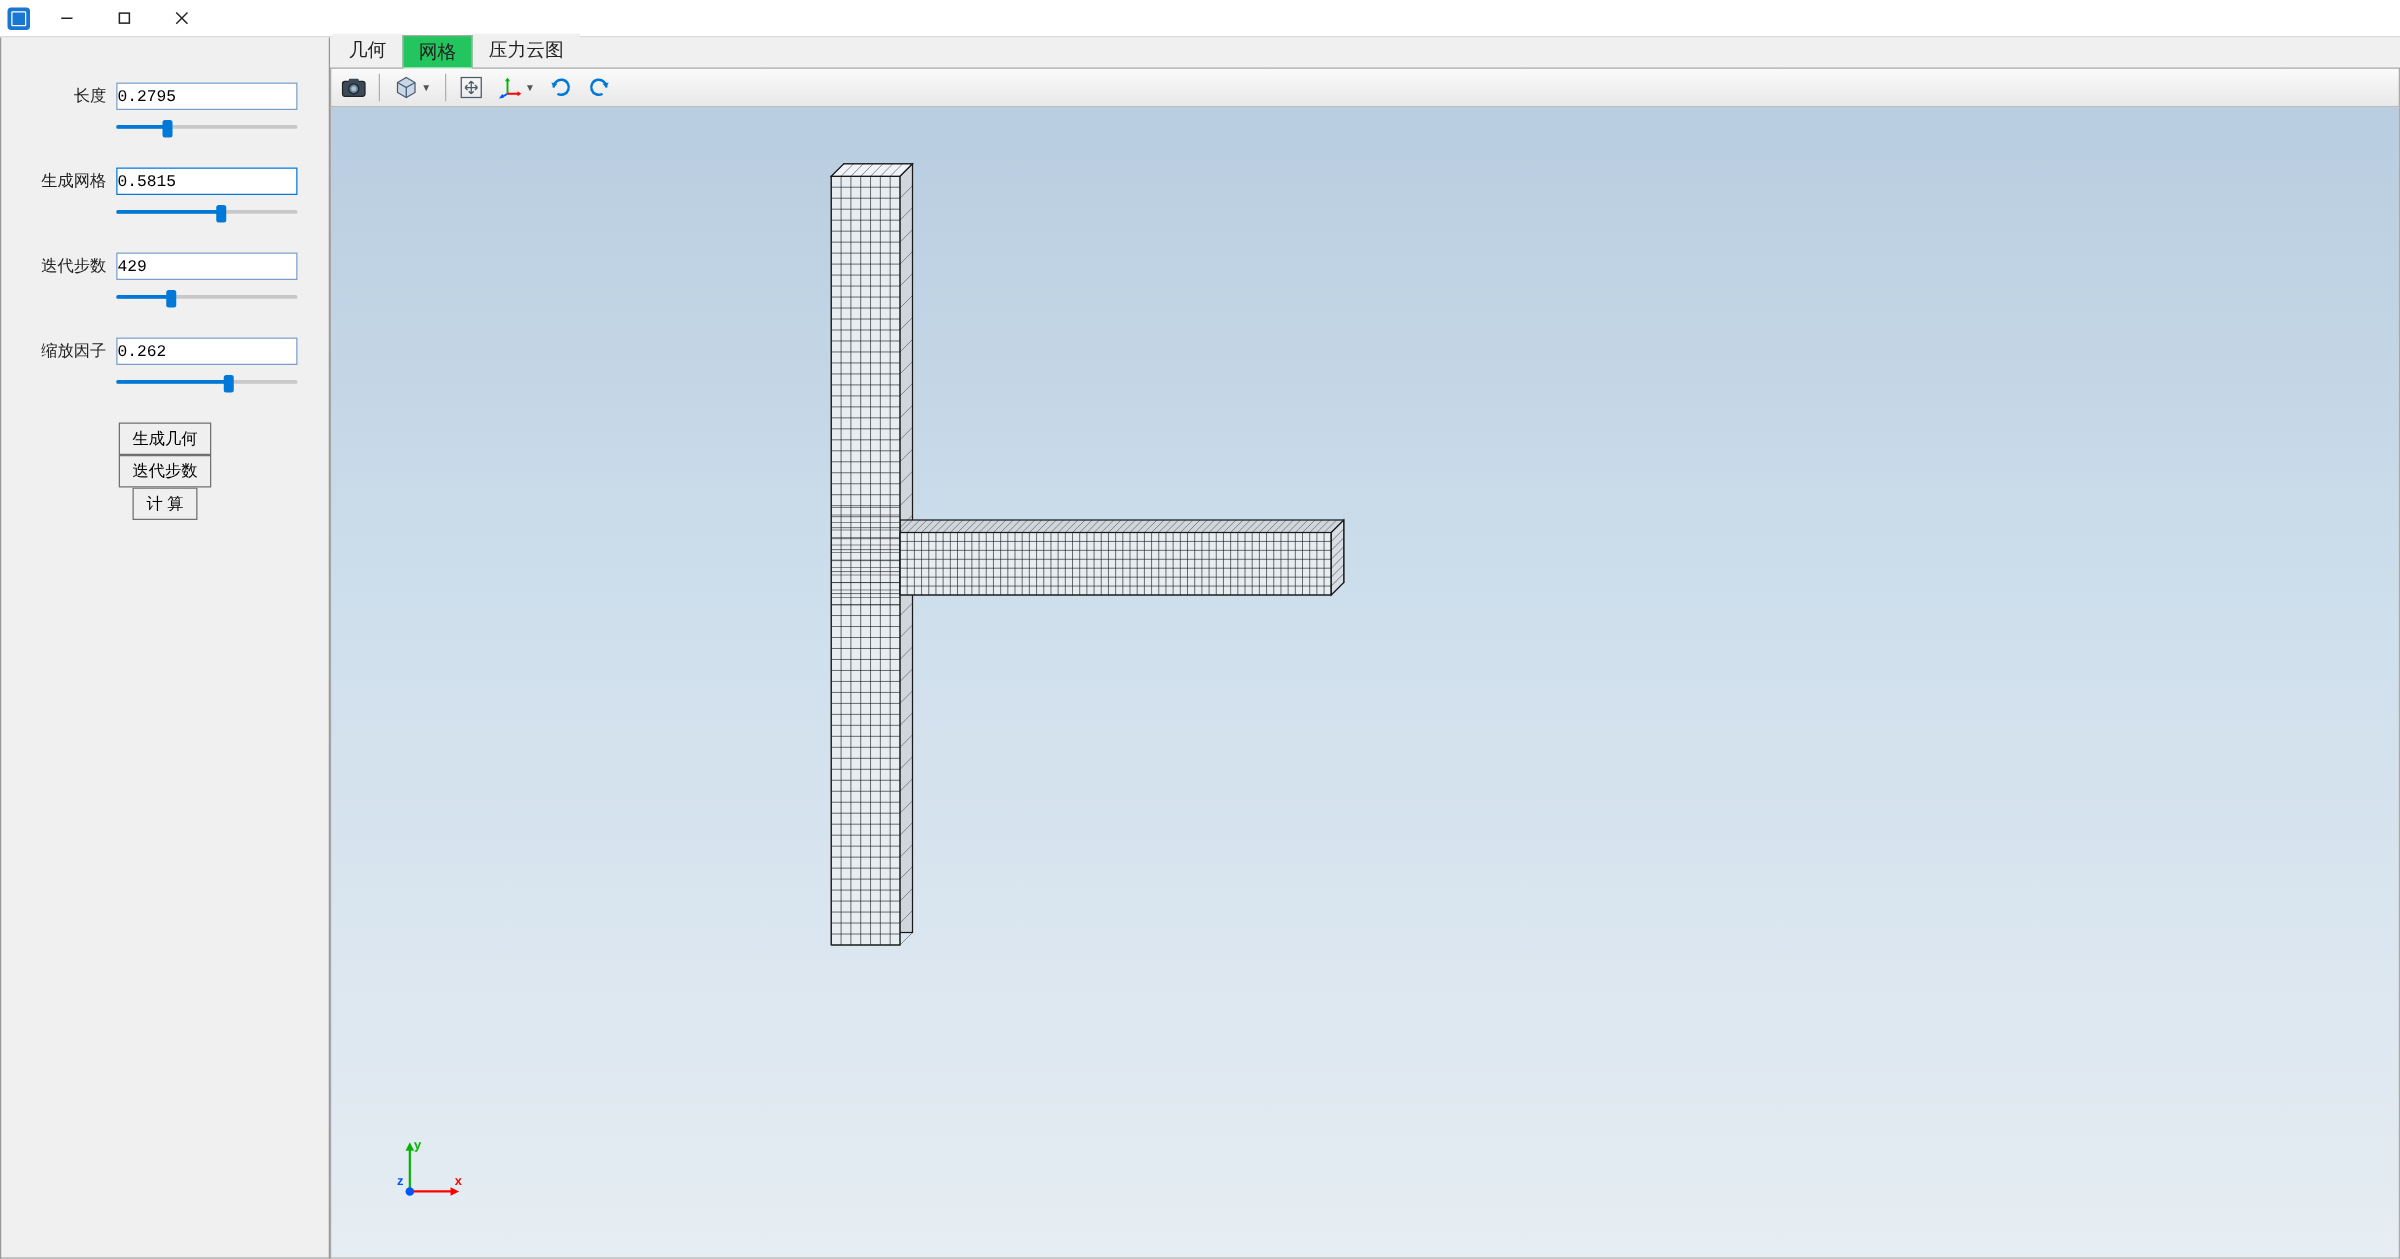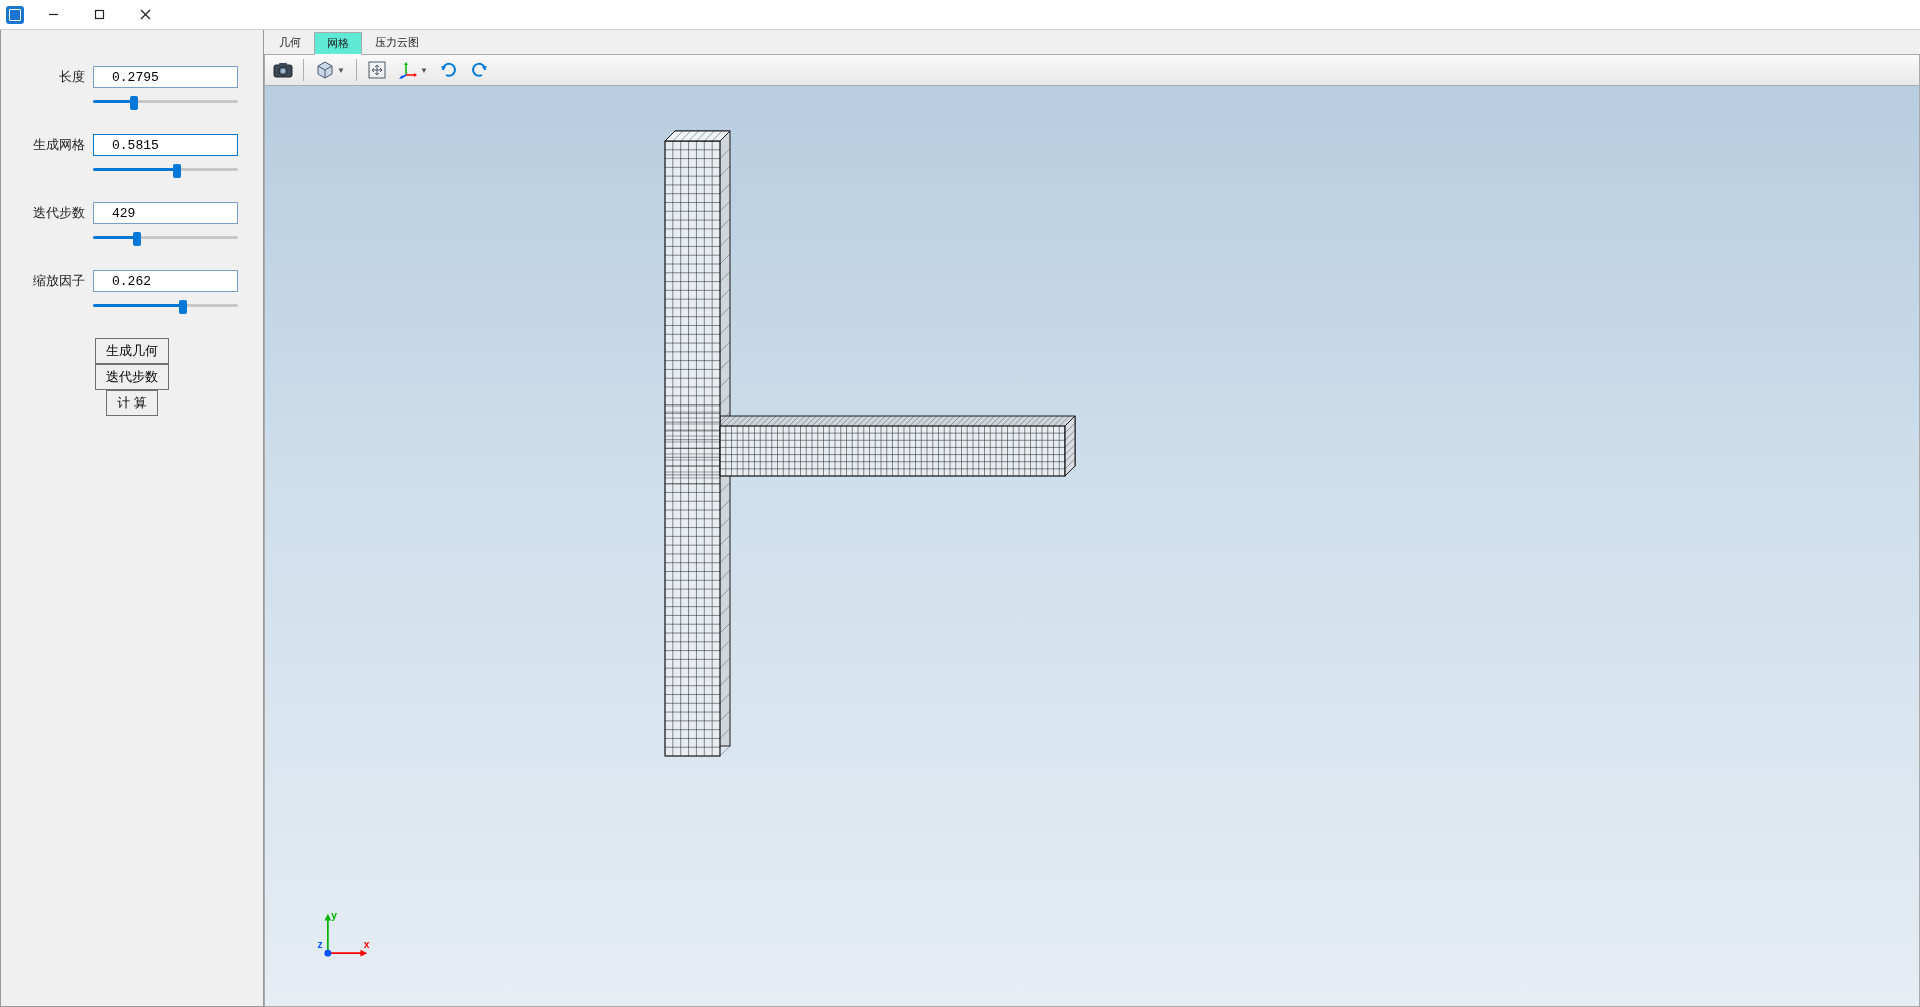--- a/index.html
+++ b/index.html
@@ -13,36 +13,36 @@
 .win-controls { display: flex; }
 .win-btn { width: 46px; height: 30px; display: flex; align-items: center; justify-content: center; cursor: pointer; }
 .win-btn svg { width: 11px; height: 11px; }
 
 
 .main { display: flex; height: 977px; }
 
 .sidebar { width: 264px; background: #f0f0f0; border: 1px solid #999; border-top: none; padding: 36px 20px; }
 .param-row { display: flex; align-items: center; margin-bottom: 4px; }
 .param-label { width: 64px; text-align: right; font-size: 13px; color: #222; margin-right: 8px; }
-.param-input { width: 145px; height: 22px; border: 1px solid #7a9ec9; padding: 0 18px; font-family: "Consolas","Courier New",monospace; font-size: 13px; background: #fff; }
+.param-input { width: 145px; height: 22px; border: 1px solid #7a9ec9; padding: 0 0; font-family: "Consolas","Courier New",monospace; font-size: 13px; background: #fff; }
 .param-input.active { border: 1.5px solid #0078d7; }
 .slider-wrap { margin: 0 0 24px 72px; width: 145px; }
 .slider { width: 100%; height: 18px; position: relative; }
 .slider-track { position: absolute; top: 8px; left: 0; right: 0; height: 3px; background: #c8c8c8; border-radius: 2px; }
 .slider-fill { position: absolute; top: 8px; left: 0; height: 3px; background: #0078d7; border-radius: 2px; }
 .slider-thumb { position: absolute; top: 4px; width: 8px; height: 14px; background: #0078d7; border-radius: 2px; transform: translateX(-50%); }
 
 .btn-col { display: flex; flex-direction: column; align-items: center; margin-top: 20px; }
 .action-btn { padding: 3px 10px; font-size: 13px; background: #efefef; border: 1px solid #707070; cursor: pointer; }
 
 
 .rightpanel { flex: 1; background: #f0f0f0; display: flex; flex-direction: column; }
 .tabs { height: 24px; display: flex; align-items: flex-end; padding-left: 2px; background: #f0f0f0; }
-.tab { padding: 3px 12px 3px; font-size: 11px; color: #222; border: 1px solid transparent; cursor: pointer; background: #f0f0f0; }
-.tab.active { background: #5eead4; border: 1px solid #aaa; border-bottom: 1px solid #fff; position: relative; top: 1px; }
+.tab { padding: 3px 12px 3px; font-size: 15px; color: #222; border: 1px solid transparent; cursor: pointer; background: #f0f0f0; }
+.tab.active { background: #22c55e; border: 1px solid #aaa; border-bottom: 1px solid #fff; position: relative; top: 1px; }
 
 .toolbar { height: 32px; background: linear-gradient(#fafafa,#e8e8e8); border: 1px solid #aaa; display: flex; align-items: center; padding: 0 4px; gap: 2px; }
 .tool-btn { width: 28px; height: 26px; display: flex; align-items: center; justify-content: center; border: 1px solid transparent; cursor: pointer; border-radius: 2px; }
 .tool-btn.wide { width: 40px; }
 .tool-sep { width: 1px; height: 22px; background: #b0b0b0; margin: 0 4px; }
 .dd-arrow { font-size: 8px; margin-left: 2px; color: #555; }
 
 .viewport { flex: 1; position: relative; border: 1px solid #aaa; border-top: none; background: linear-gradient(to bottom, #b8cde0 0%, #cfdfec 45%, #e6edf3 100%); overflow: hidden; }
 
 

